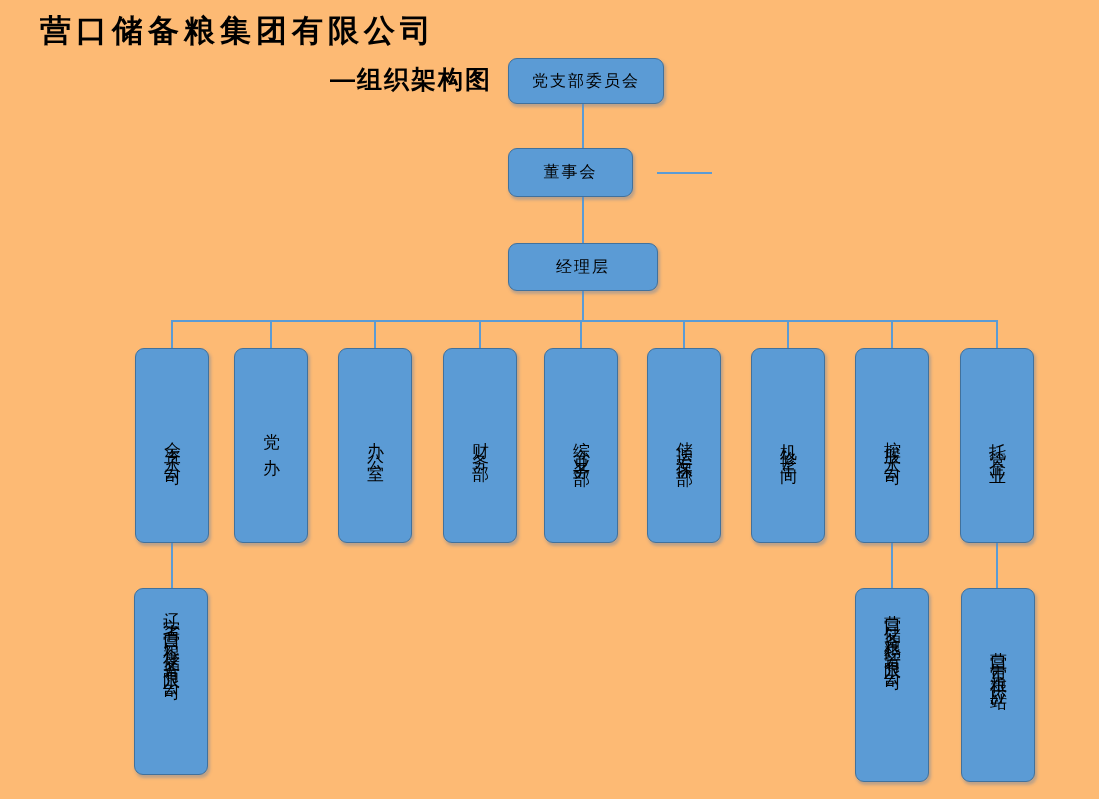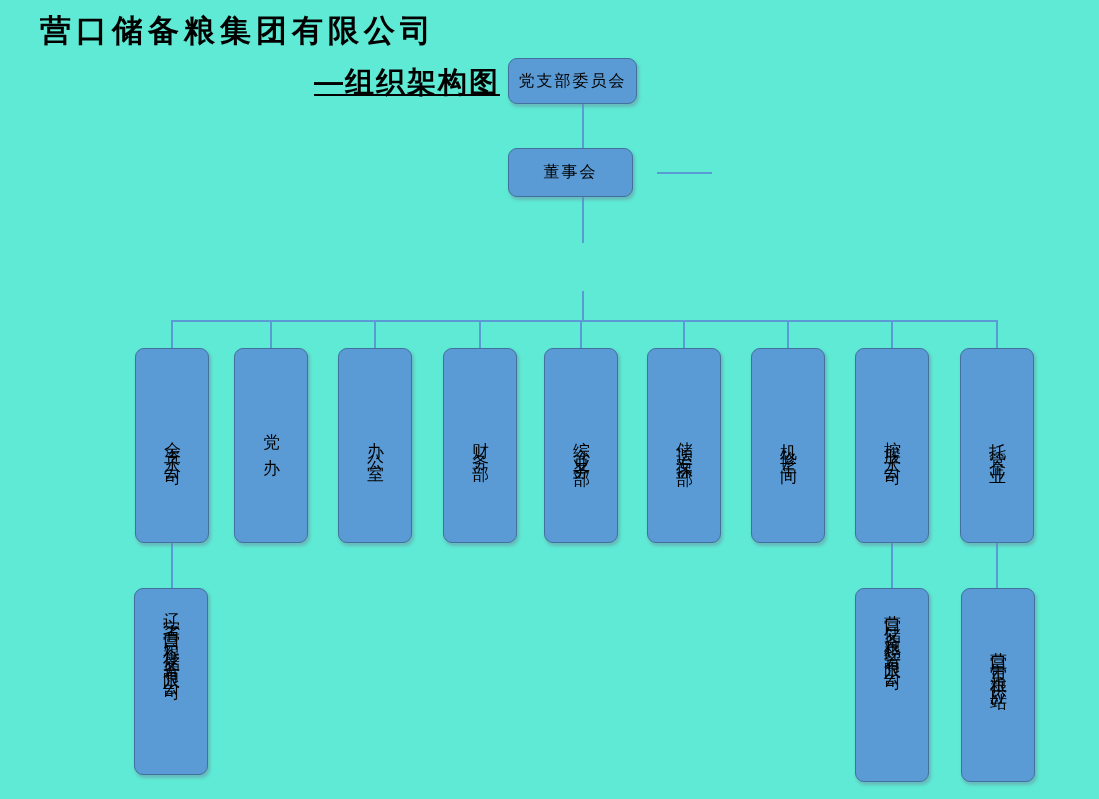--- a/index.html
+++ b/index.html
@@ -1,31 +1,31 @@
 <!DOCTYPE html>
 <html><head>
 <meta charset="utf-8">
 <style>
   html,body{margin:0;padding:0;background:#ffffff;}
   .canvas{
     position:relative;
     width:1099px;height:799px;
-    background:#5eead4;
+    background:#fdba74;
     overflow:hidden;
     font-family:"Liberation Sans", sans-serif;
     color:#000;
   }
   .title{
     position:absolute;left:40px;top:10px;margin:0;
     font-size:31px;font-weight:bold;letter-spacing:5px;
     font-family:"Liberation Sans", sans-serif;
   }
   .subtitle{
-    position:absolute;left:314px;top:63px;
-    font-size:29px;font-weight:bold;letter-spacing:2px;text-decoration:underline;
+    position:absolute;left:330px;top:63px;
+    font-size:25px;font-weight:bold;letter-spacing:2px;
   }
   .node{
     position:absolute;
     background:#5B9BD5;
     border:1.6px solid #41719C;
     border-radius:9px;
     box-shadow:1.5px 2.5px 3px rgba(110,130,160,0.45);
     display:flex;align-items:center;justify-content:center;
     box-sizing:border-box;
     color:#000;
@@ -77,25 +77,28 @@
   <div class="line v" style="left:479px;top:320px;height:28px"></div>
   <div class="line v" style="left:580px;top:320px;height:28px"></div>
   <div class="line v" style="left:683px;top:320px;height:28px"></div>
   <div class="line v" style="left:787px;top:320px;height:28px"></div>
   <div class="line v" style="left:891px;top:320px;height:28px"></div>
   <div class="line v" style="left:996px;top:320px;height:28px"></div>
   <div class="line v" style="left:171px;top:543px;height:45px"></div>
   <div class="line v" style="left:891px;top:543px;height:45px"></div>
   <div class="line v" style="left:996px;top:543px;height:45px"></div>
 
-  <div class="node hbox" style="left:508px;top:58px;width:129px;height:46px">
+  <div class="node hbox" style="left:508px;top:58px;width:156px;height:46px">
     <span>党支部委员会</span>
   </div>
   <div class="node hbox" style="left:508px;top:148px;width:125px;height:49px">
     <span>董事会</span>
+  </div>
+  <div class="node hbox" style="left:508px;top:243px;width:150px;height:48px">
+    <span>经理层</span>
   </div>
 
   <div class="node" style="left:135px;top:348px;width:74px;height:195px">
     <span class="vlabel ls5">全资子公司</span>
   </div>
   <div class="node" style="left:234px;top:348px;width:74px;height:195px">
     <span class="vlabel ls2">党办</span>
   </div>
   <div class="node" style="left:338px;top:348px;width:74px;height:195px">
     <span class="vlabel ls3">办公室</span>

